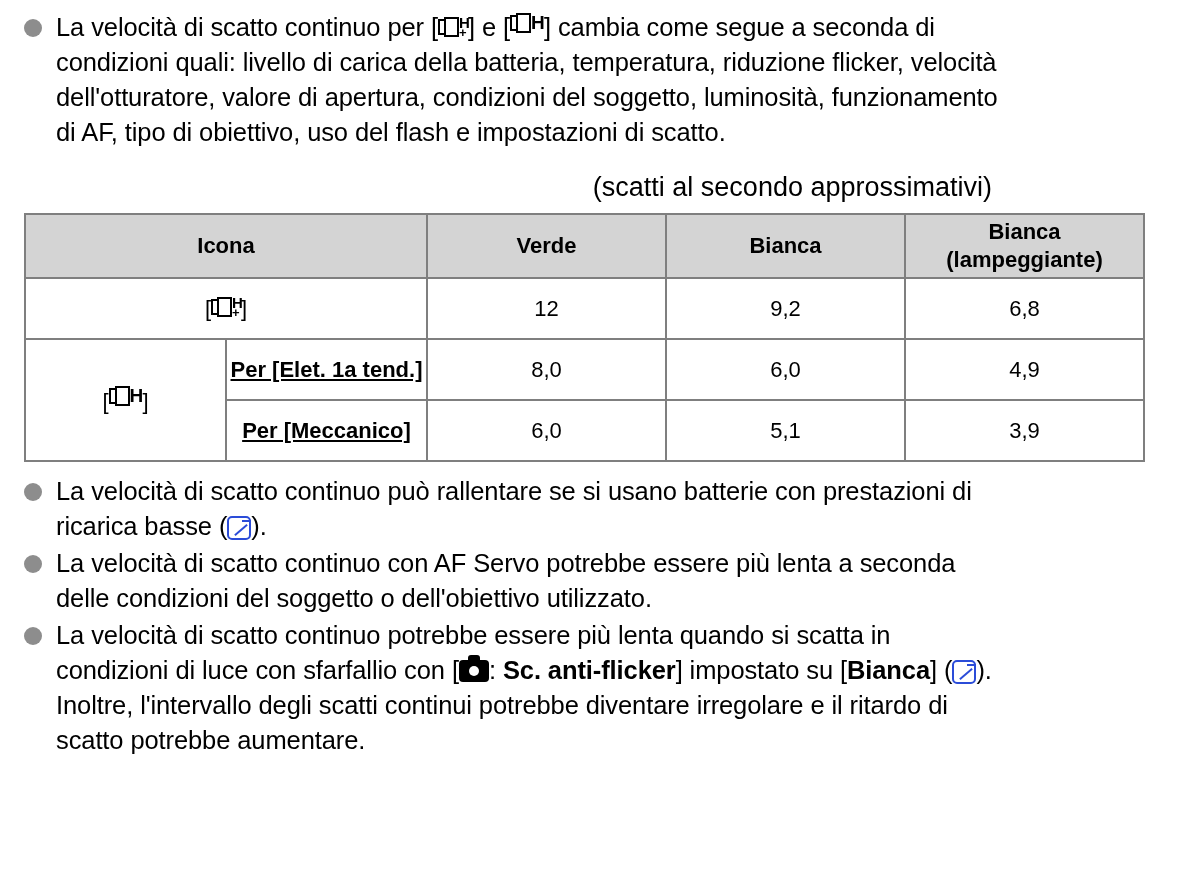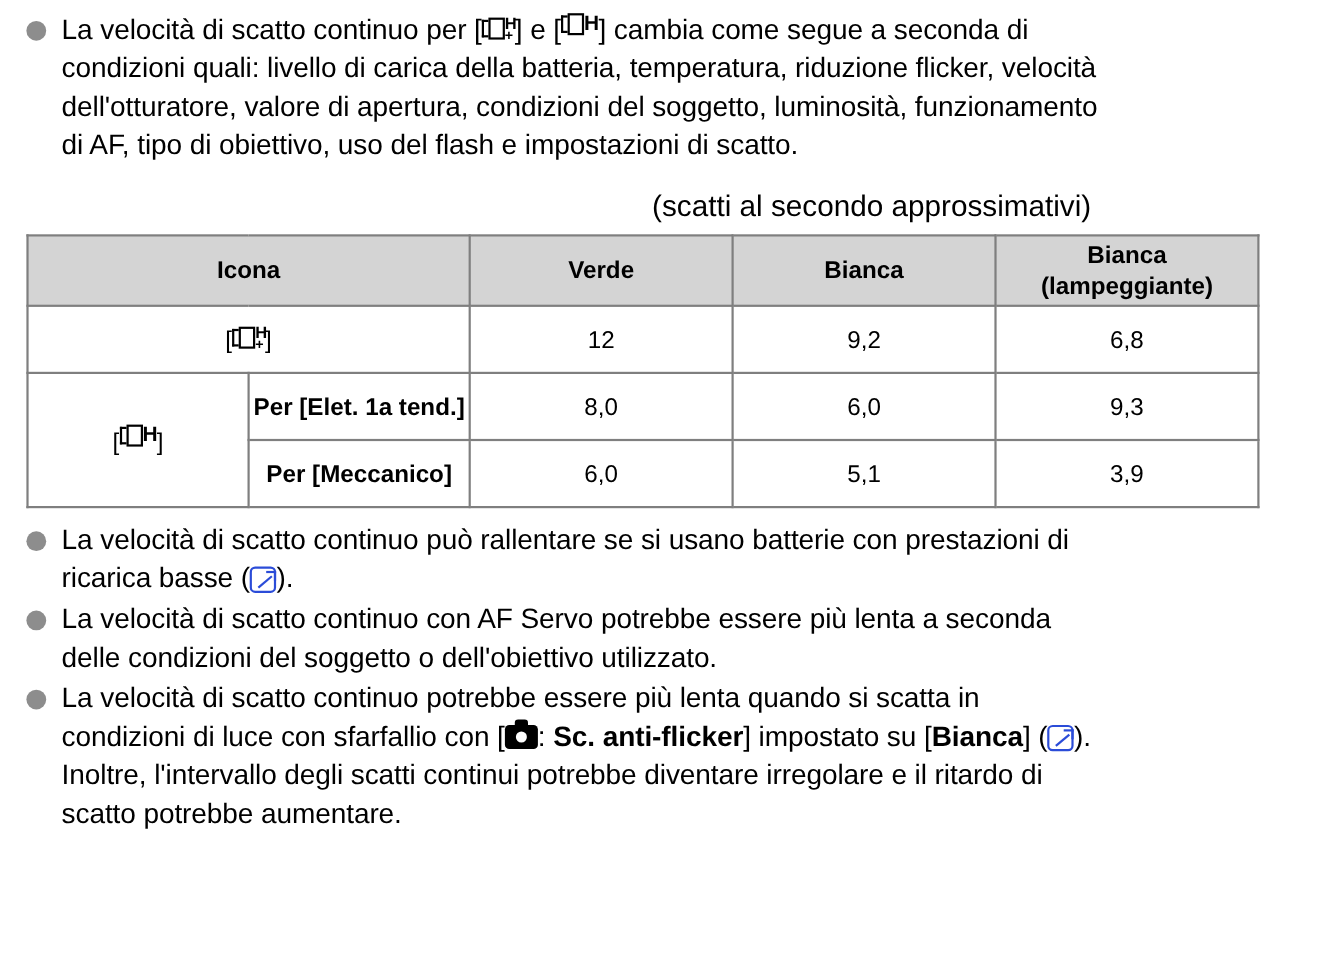--- a/index.html
+++ b/index.html
@@ -171,20 +171,21 @@
     font-weight: bold;
     height: 62px;
     line-height: 28px;
   }
   table.spec tbody td {
     height: 59px;
     background: #ffffff;
   }
   td.lbl {
     font-weight: bold;
+    text-decoration: underline;
   }
   td.icon-cell {
     vertical-align: middle;
   }
   .col-icon { width: 400px; }
   .col-sub  { width: 290px; }
   .col-val  { width: 237px; }
 
   .b { font-weight: bold; }
   .tbl-wrap { margin-top: 10px; }
@@ -227,21 +228,21 @@
           <td>9,2</td>
           <td>6,8</td>
         </tr>
         <tr>
           <td class="icon-cell" rowspan="2" style="width:175px">
             <span class="nowrap">[<span class="cs-glyph big"><span class="frame f1"></span><span class="frame f2"></span><span class="supH">H</span></span>]</span>
           </td>
           <td class="lbl col-sub">Per [Elet. 1a tend.]</td>
           <td>8,0</td>
           <td>6,0</td>
-          <td>9,3</td>
+          <td>4,9</td>
         </tr>
         <tr>
           <td class="lbl col-sub">Per [Meccanico]</td>
           <td>6,0</td>
           <td>5,1</td>
           <td>3,9</td>
         </tr>
       </tbody>
     </table>
   </div>

